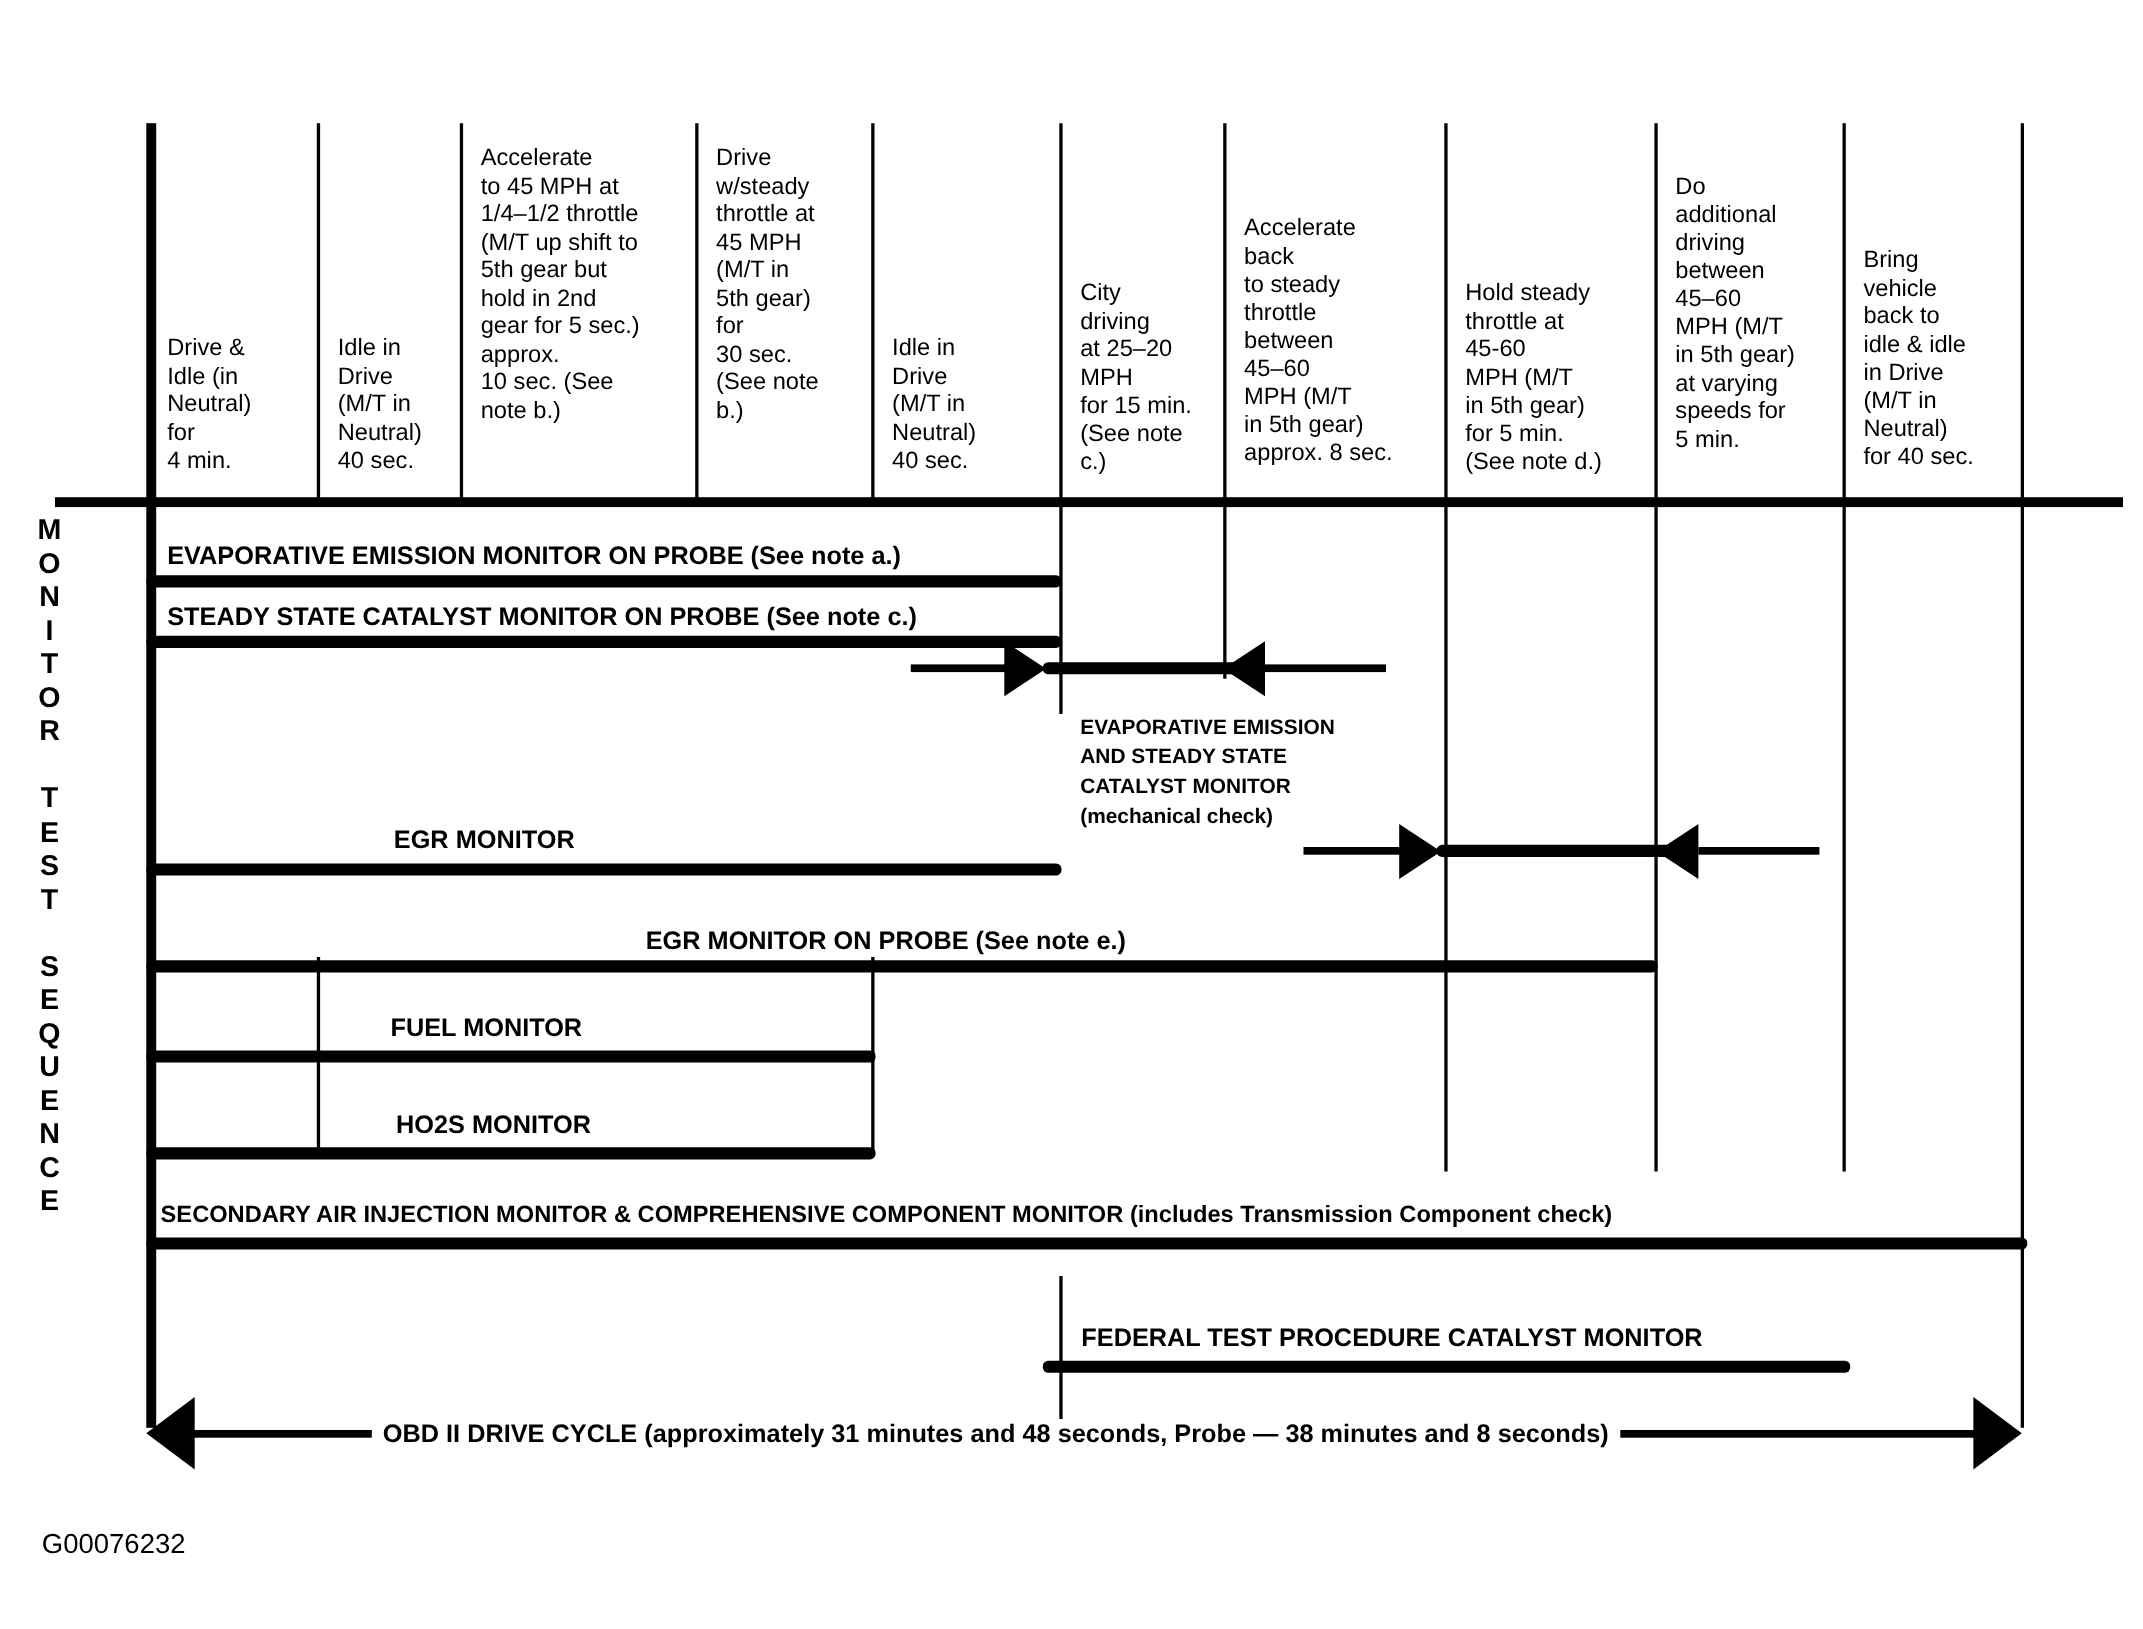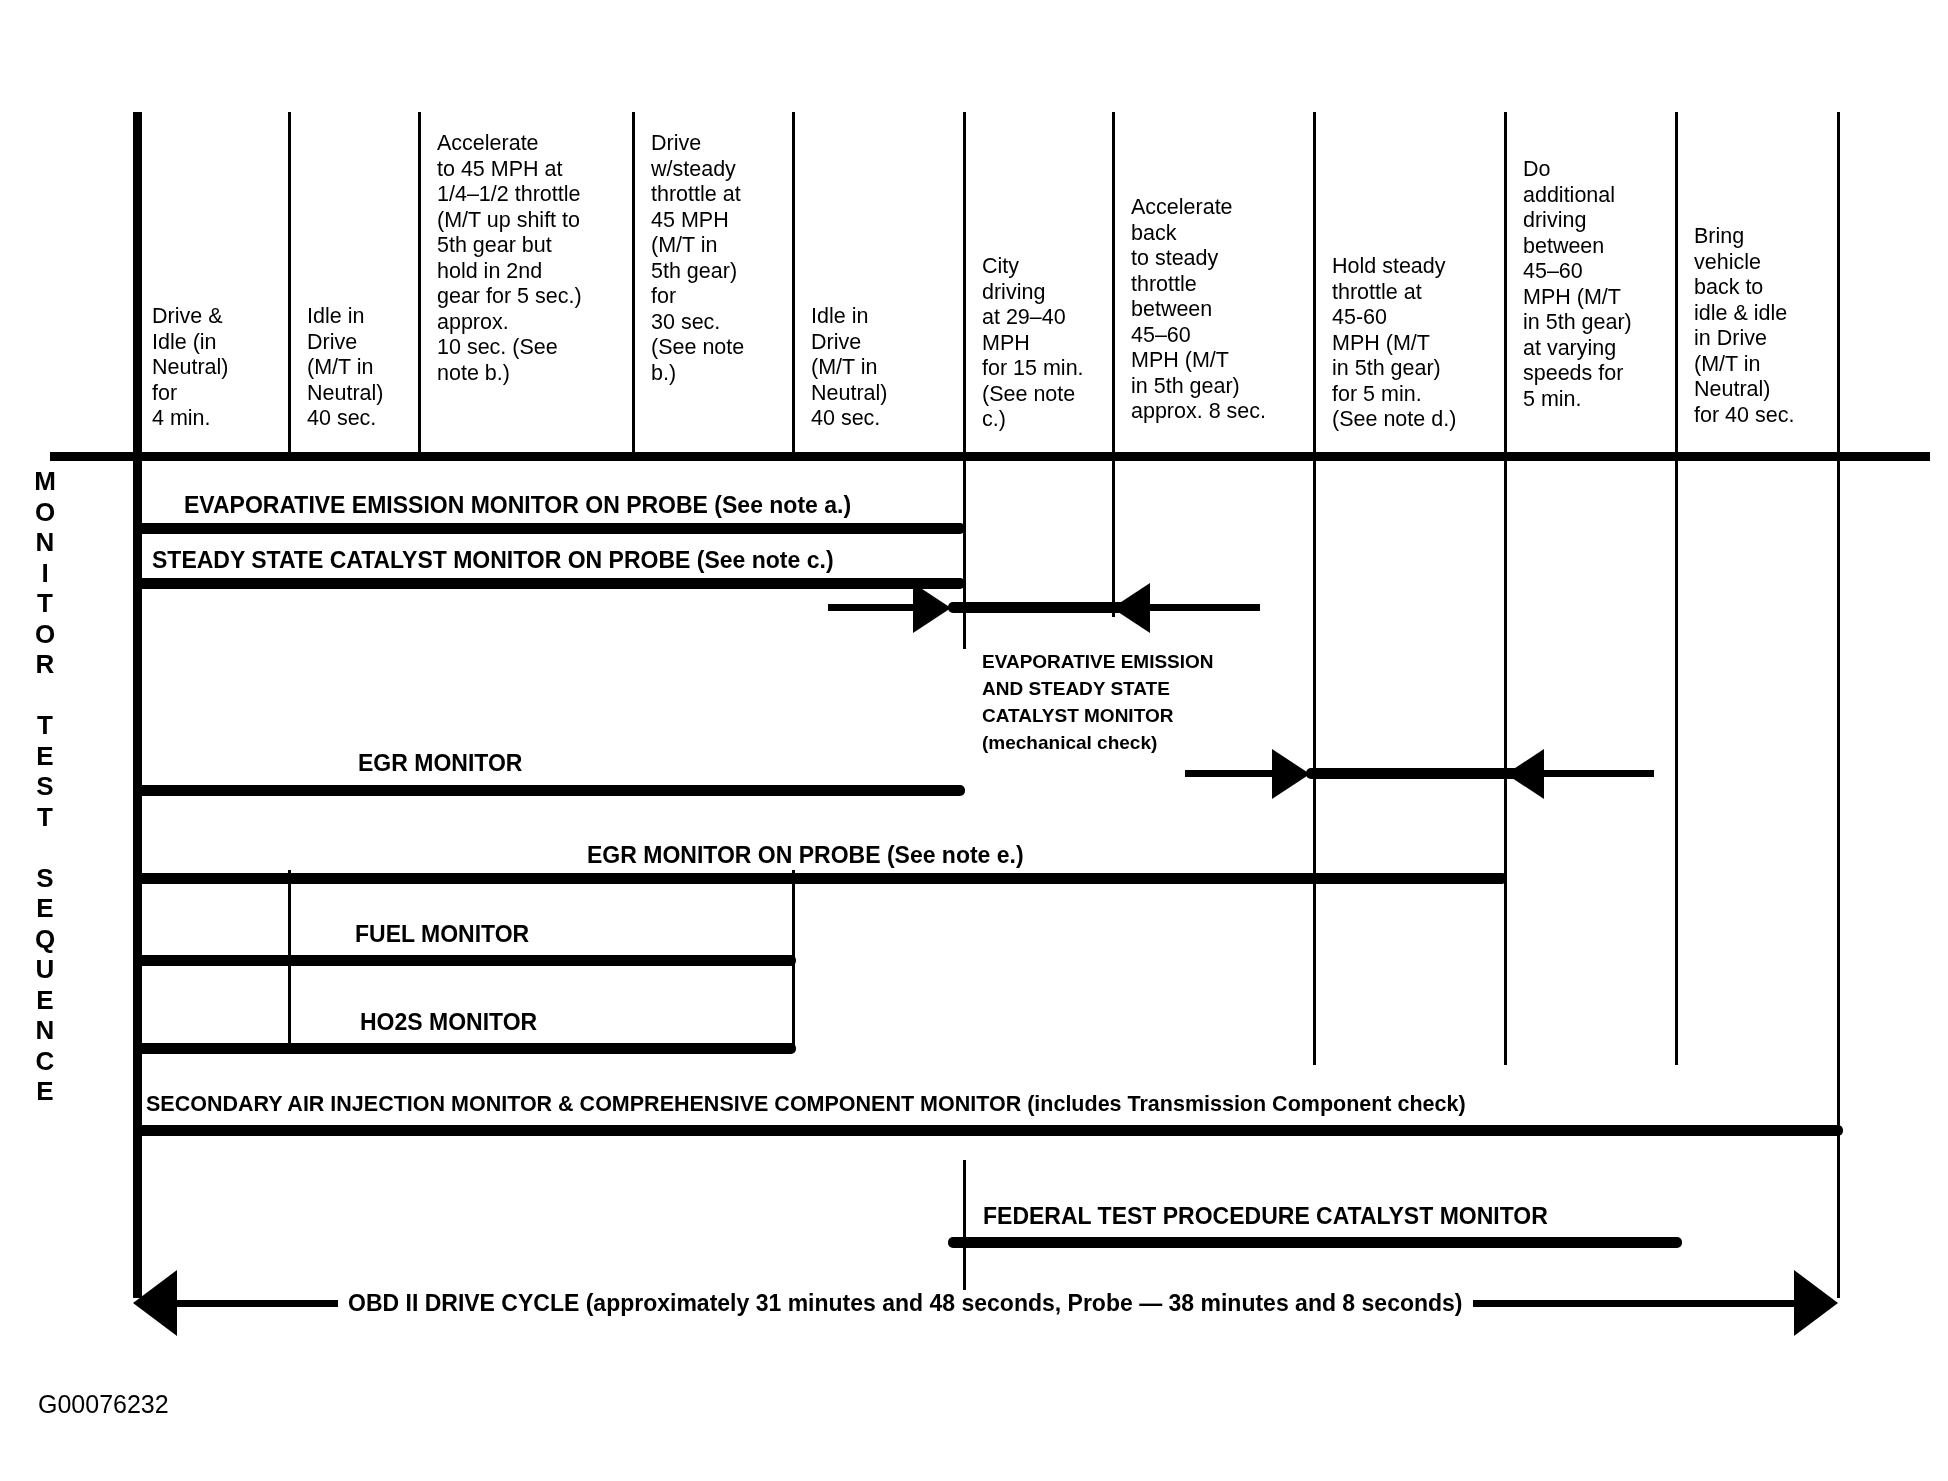--- a/index.html
+++ b/index.html
@@ -144,21 +144,21 @@
 30 sec.
 (See note
 b.)</div>
     <div class="hcell" style="left:811px;top:304px;width:145px;">Idle in
 Drive
 (M/T in
 Neutral)
 40 sec.</div>
     <div class="hcell" style="left:982px;top:254px;width:135px;">City
 driving
-at 29–40
+at 25–20
 MPH
 for 15 min.
 (See note
 c.)</div>
     <div class="hcell" style="left:1131px;top:195px;width:190px;">Accelerate
 back
 to steady
 throttle
 between
 45–60
@@ -184,21 +184,21 @@
 5 min.</div>
     <div class="hcell" style="left:1694px;top:224px;width:150px;">Bring
 vehicle
 back to
 idle &amp; idle
 in Drive
 (M/T in
 Neutral)
 for 40 sec.</div>
 
-    <div class="barlabel" style="left:152px;top:492px;margin-left:32px;">EVAPORATIVE EMISSION MONITOR ON PROBE (See note a.)</div>
+    <div class="barlabel" style="left:152px;top:492px;">EVAPORATIVE EMISSION MONITOR ON PROBE (See note a.)</div>
     <div class="hline thick" style="left:133px;top:523px;width:832px;"></div>
 
     <div class="barlabel" style="left:152px;top:547px;">STEADY STATE CATALYST MONITOR ON PROBE (See note c.)</div>
     <div class="hline thick" style="left:133px;top:578px;width:832px;"></div>
 
     <div class="arrowline" style="left:828px;top:604px;width:90px;"></div>
     <div class="arrowhead right" style="left:913px;top:583px;"></div>
     <div class="hline thick" style="left:948px;top:602px;width:180px;"></div>
     <div class="arrowhead left" style="left:1112px;top:583px;"></div>
     <div class="arrowline" style="left:1150px;top:604px;width:110px;"></div>

